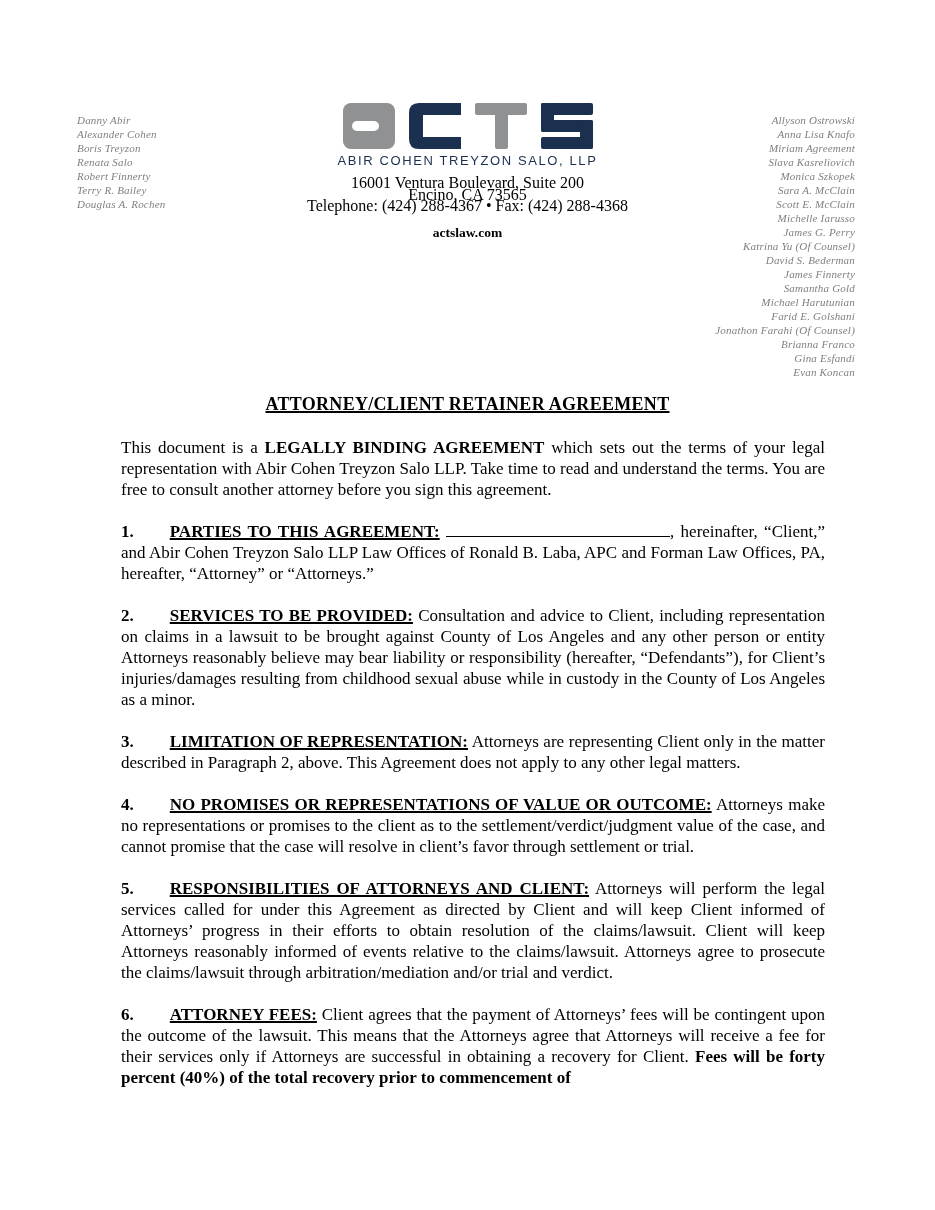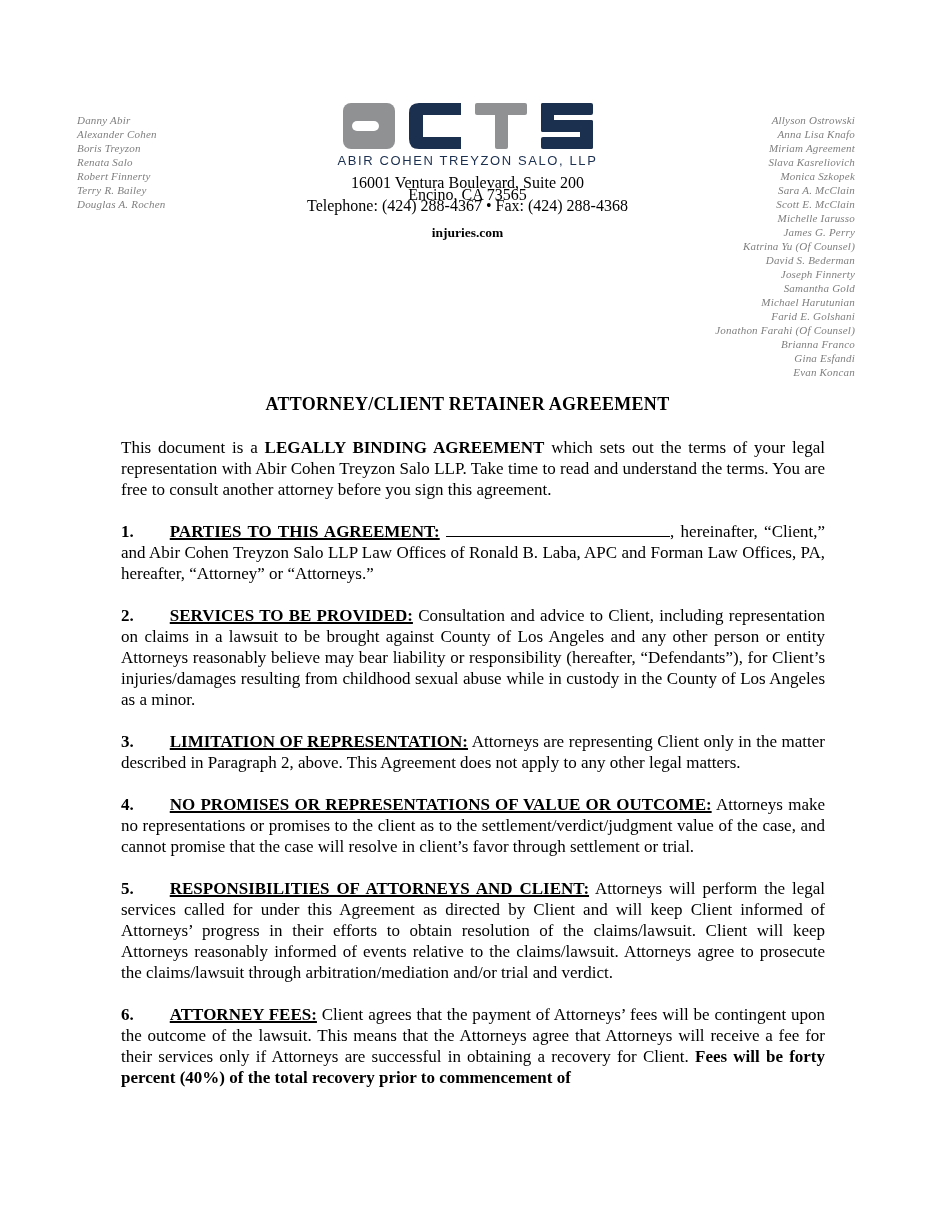--- a/index.html
+++ b/index.html
@@ -48,21 +48,21 @@
   }
   
   .content{
     position:absolute;left:110px;right:110px;top:394px;
   }
   .doc-title{
     text-align:center;
     font-size:18px;font-weight:bold;
     letter-spacing:.3px;
   }
-  .doc-title span{text-decoration-thickness:1.5px;}
+  .doc-title span{text-decoration:underline;text-decoration-thickness:1.5px;}
   p.para{
     margin:21px 0 0 11px;
     font-size:17px;line-height:21px;
     text-align:justify;
   }
   p.intro{margin-top:22px;}
   .pnum{font-weight:bold;}
   .tab{display:inline-block;width:36px;}
   .phead{
     font-weight:bold;
@@ -94,21 +94,21 @@
     <div>Anna Lisa Knafo</div>
     <div>Miriam Agreement</div>
     <div>Slava Kasreliovich</div>
     <div>Monica Szkopek</div>
     <div>Sara A. McClain</div>
     <div>Scott E. McClain</div>
     <div>Michelle Iarusso</div>
     <div>James G. Perry</div>
     <div>Katrina Yu  (Of Counsel)</div>
     <div>David S. Bederman</div>
-    <div>Joseph Finnerty</div>
+    <div>James Finnerty</div>
     <div>Samantha Gold</div>
     <div>Michael Harutunian</div>
     <div>Farid E. Golshani</div>
     <div>Jonathon Farahi (Of Counsel)</div>
     <div>Brianna Franco</div>
     <div>Gina Esfandi</div>
     <div>Evan Koncan</div>
   </div>
 
 <div class="logo-block">
@@ -131,21 +131,21 @@
       <rect class="logo-navy" x="237" y="17" width="13" height="29" rx="2"></rect>
       <rect class="logo-navy" x="198" y="34" width="52" height="12" rx="2"></rect>
     </g>
   </svg>
   <div class="firm-name">ABIR COHEN TREYZON SALO, LLP</div>
   <div class="address">
     <div>16001 Ventura Boulevard, Suite 200</div>
     <div>Encino, CA 73565</div>
     <div>Telephone: (424) 288-4367 • Fax: (424) 288-4368</div>
   </div>
-  <div class="website">injuries.com</div>
+  <div class="website">actslaw.com</div>
 </div>
 
 <div class="content">
 
   <div class="doc-title">
     <span>ATTORNEY/CLIENT RETAINER AGREEMENT</span>
   </div>
 
   <p class="para intro"><span>This document is a</span>
     <span class="bold">LEGALLY BINDING AGREEMENT</span>

